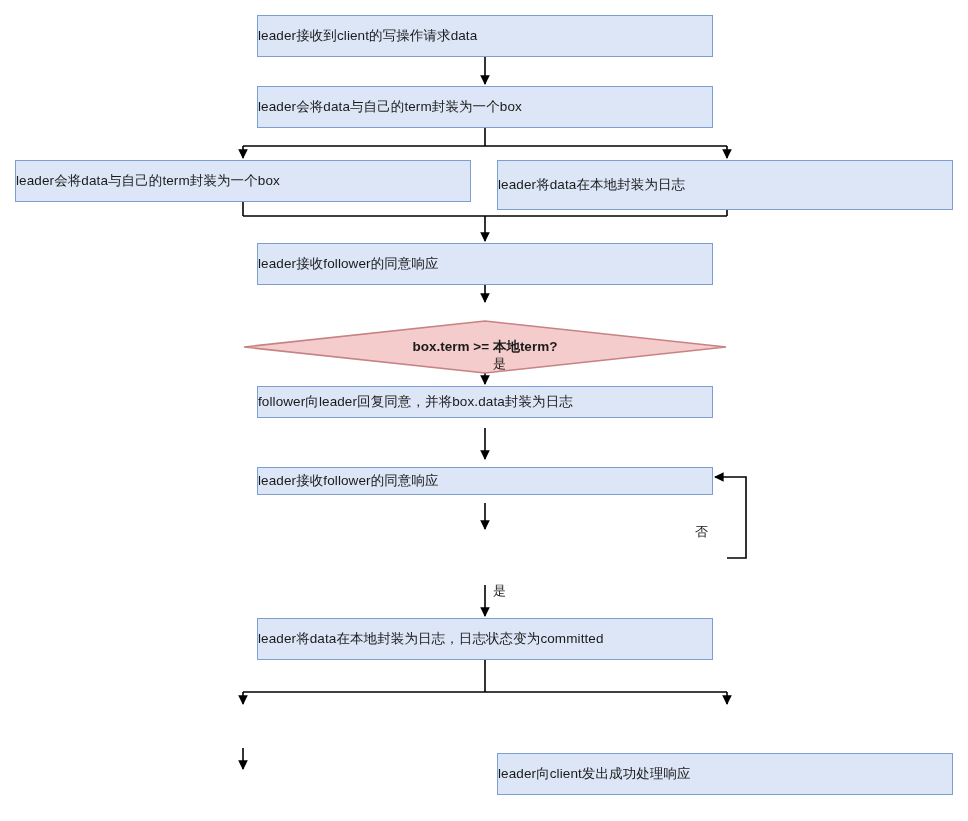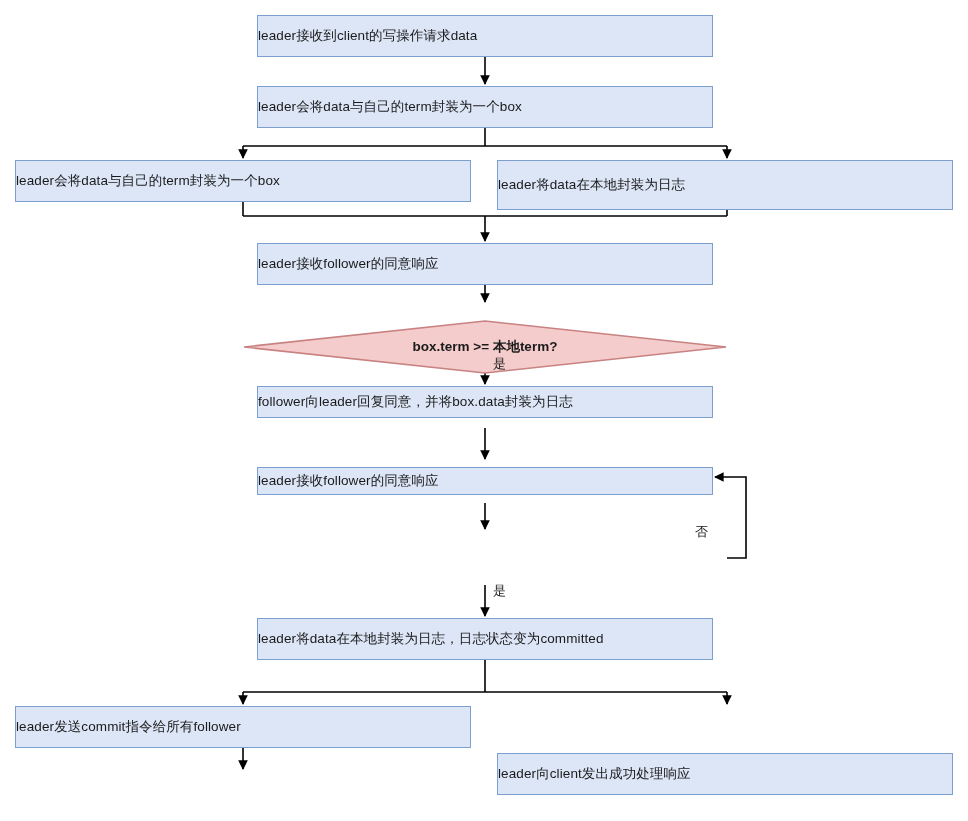--- a/index.html
+++ b/index.html
@@ -151,23 +151,20 @@
 
   <div class="node process" style="left:257px; top:467px; width:456px; height:28px;">
     <span>leader接收follower的同意响应</span>
   </div>
 
 
   <div class="node process" style="left:257px; top:618px; width:456px; height:42px;">
     <span>leader将data在本地封装为日志，日志状态变为committed</span>
   </div>
 
-  <div class="node process" style="left:15px; top:706px; width:456px; height:42px;">
-    <span>leader发送commit指令给所有follower</span>
-  </div>
 
   <div class="node process" style="left:497px; top:706px; width:456px; height:42px;margin-top:47px;">
     <span>leader向client发出成功处理响应</span>
   </div>
 
 
   <div class="edge-label" style="left:493px; top:355px;">是</div>
 
   <div class="edge-label" style="left:695px; top:523px;">否</div>
 

